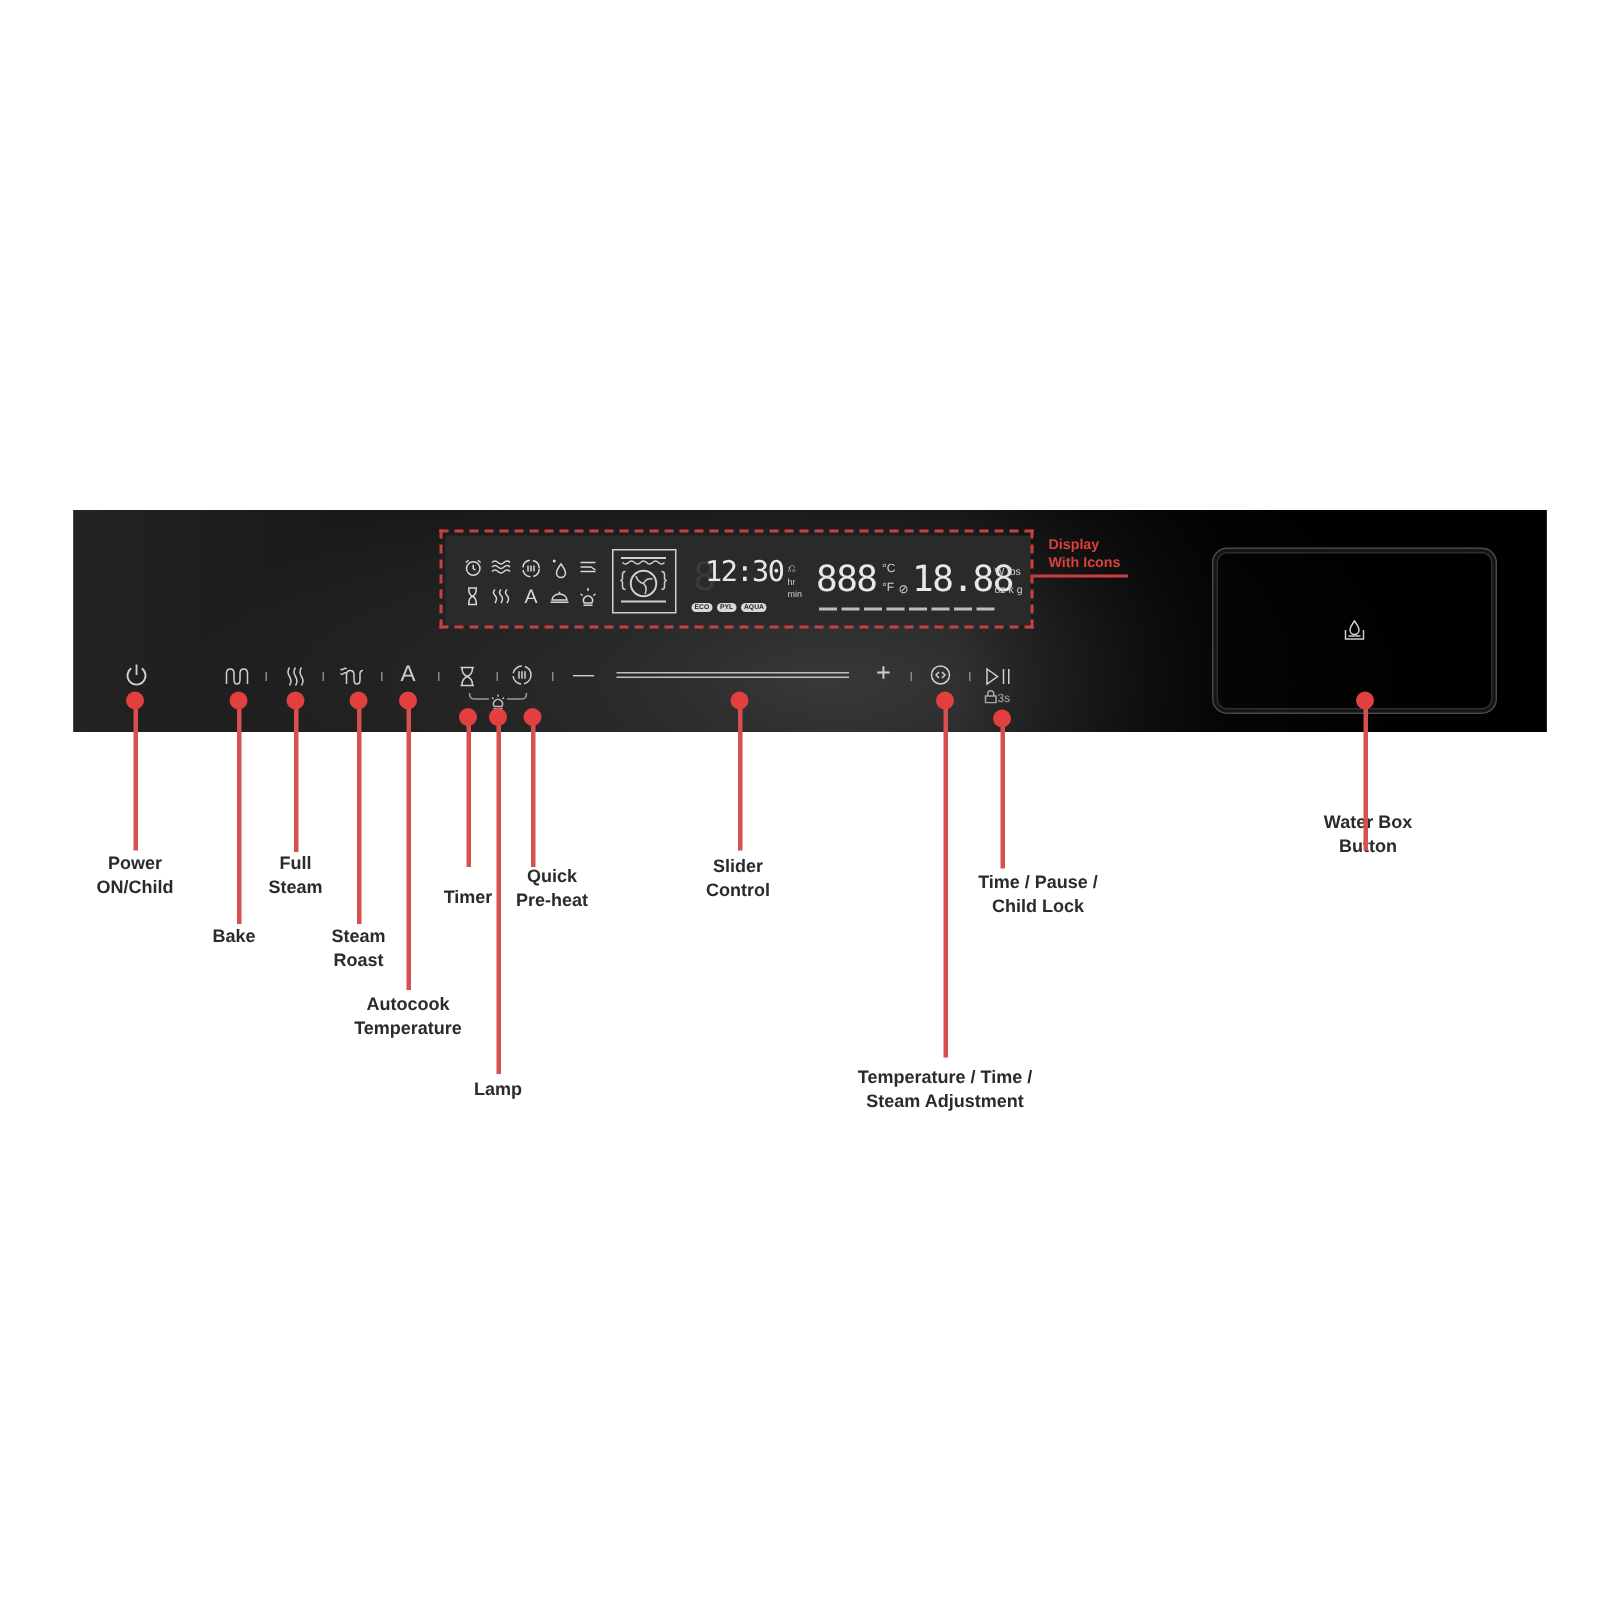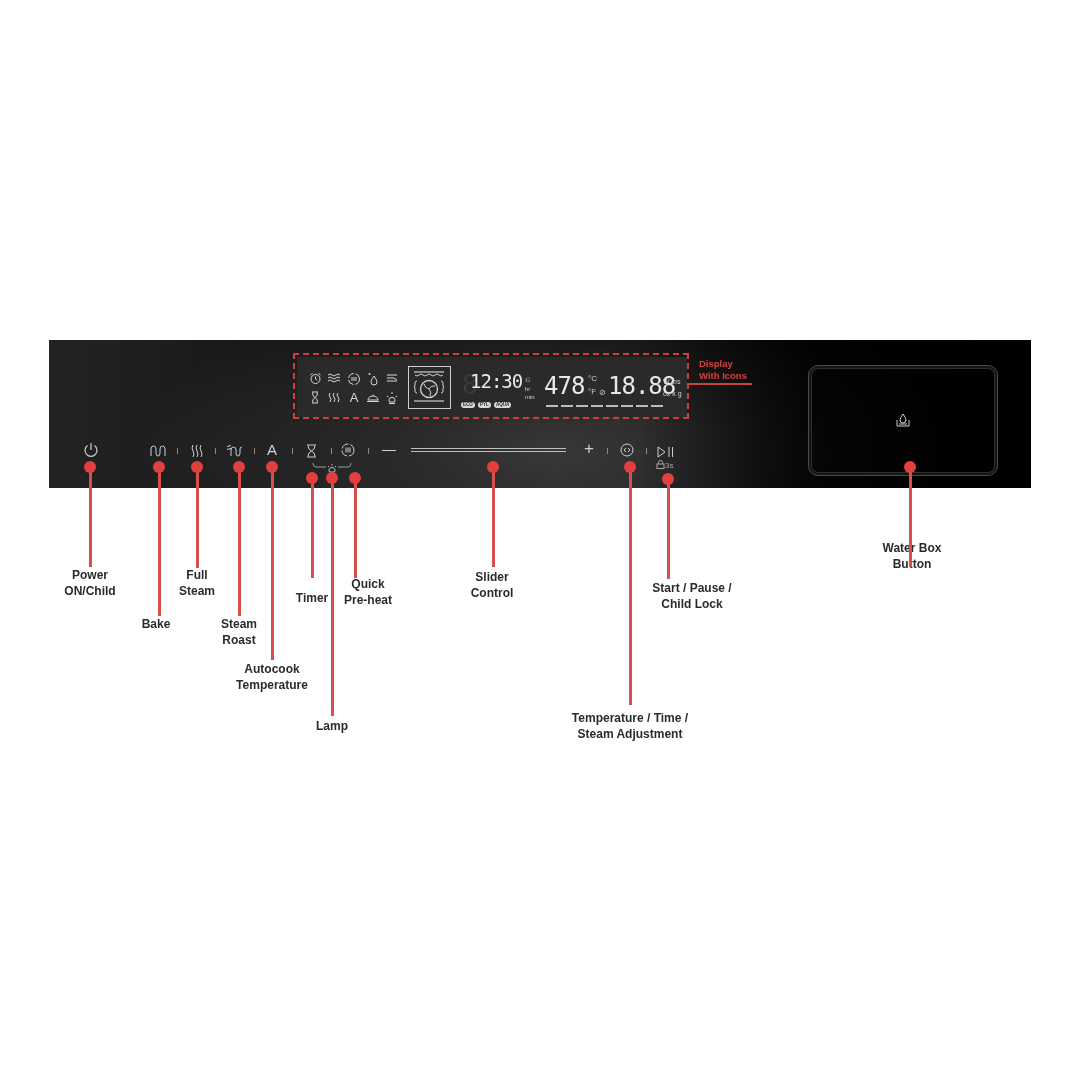--- a/index.html
+++ b/index.html
@@ -122,21 +122,21 @@
 
 <div class="seg" style="left:462px;top:370px;font-size:26px;color:#3a3a3a">8</div>
 <div class="seg" style="left:470px;top:370px;font-size:19px;font-weight:400">12:30</div>
 <div class="small" style="left:525px;top:376px;font-size:7px">⎌</div>
 <div class="small" style="left:525px;top:386px">hr</div>
 <div class="small" style="left:525px;top:394px">min</div>
 <div class="pill" style="left:461px;top:402px">ECO</div>
 <div class="pill" style="left:478px;top:402px">PYL</div>
 <div class="pill" style="left:494px;top:402px">AQUA</div>
 
-<div class="seg" style="left:544px;top:372px;font-size:24px">478</div>
+<div class="seg" style="left:544px;top:372px;font-size:24px">888</div>
 <div class="small" style="left:588px;top:375px;font-size:8px">°C</div>
 <div class="small" style="left:588px;top:388px;font-size:8px">°F</div>
 <div class="small" style="left:599px;top:389px;font-size:8px">⊘</div>
 <div class="seg" style="left:608px;top:372px;font-size:24px">18.88</div>
 <div class="small" style="left:663px;top:378px;font-size:7px">W lbs</div>
 <div class="small" style="left:663px;top:390px;font-size:7px">oz k g</div>
 <div class="dash-row">
   <span></span>
     <span></span>
     <span></span>
@@ -260,16 +260,16 @@
 <div class="label" style="left:272px;top:661px">Autocook
 Temperature</div>
 <div class="label" style="left:312px;top:590px">Timer</div>
 <div class="label" style="left:332px;top:718px">Lamp</div>
 <div class="label" style="left:368px;top:576px">Quick
 Pre-heat</div>
 <div class="label" style="left:492px;top:569px">Slider
 Control</div>
 <div class="label" style="left:630px;top:710px">Temperature / Time /
 Steam Adjustment</div>
-<div class="label" style="left:692px;top:580px">Start / Pause /
+<div class="label" style="left:692px;top:580px">Time / Pause /
 Child Lock</div>
 <div class="label" style="left:912px;top:540px">Water Box
 Button</div>
 
 </body></html>

